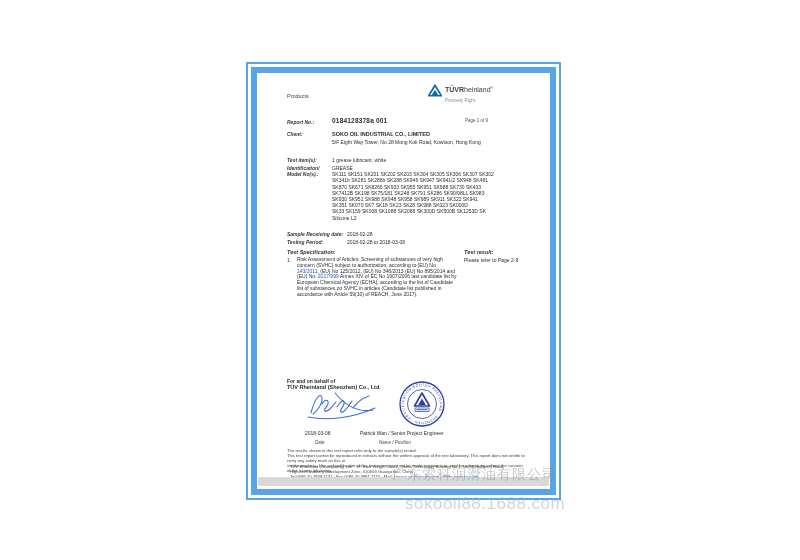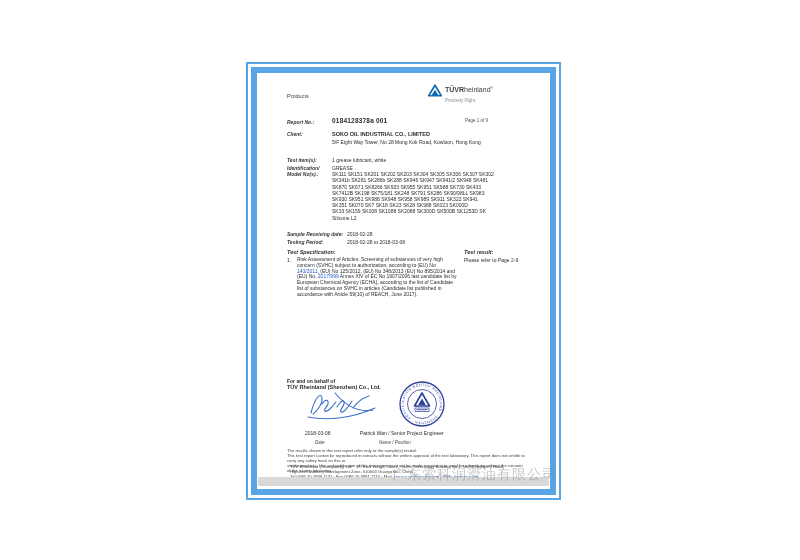--- a/index.html
+++ b/index.html
@@ -175,14 +175,15 @@
           <span>Web:</span>
           <span class="blue-link">www.tuv.com</span>
         </div>
 
         <div class="bottom-strip"></div>
       </div>
     </div>
   </div>
 
   <div class="wm-cn">广东索科润滑油有限公司</div>
+  <div class="wm-site">sokooil88.1688.com</div>
 
 </div>
 
 </body></html>

